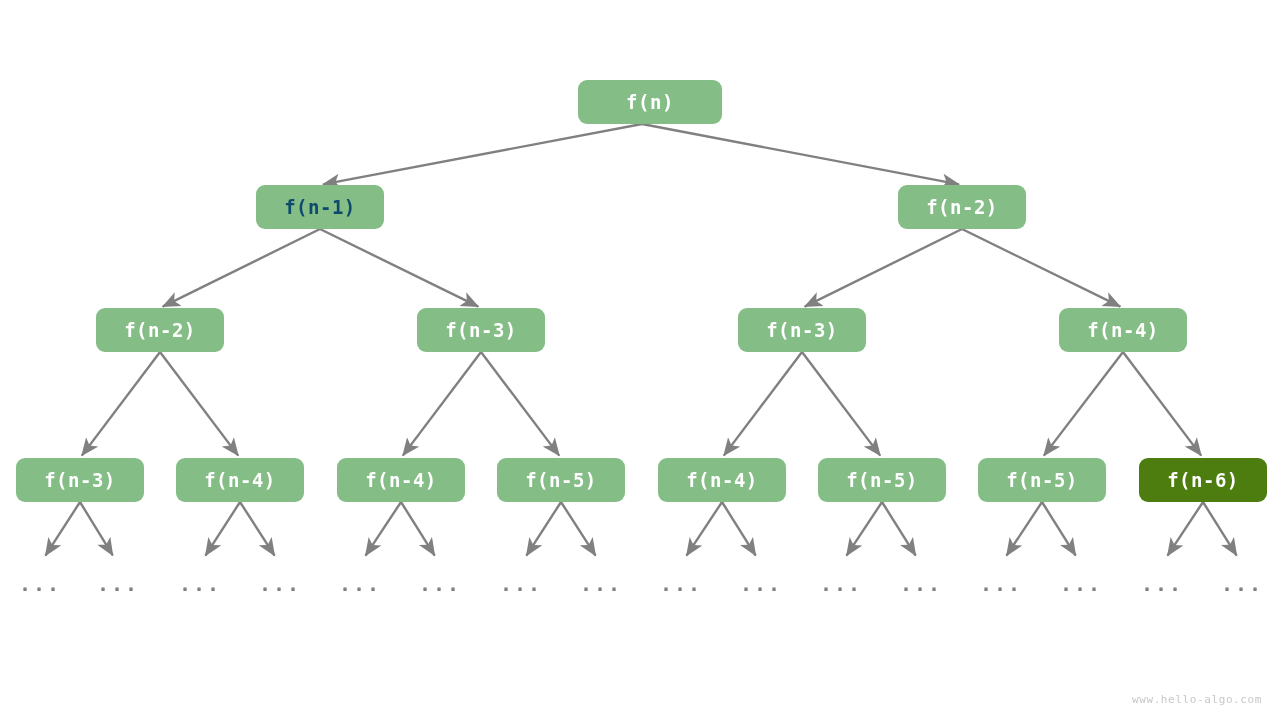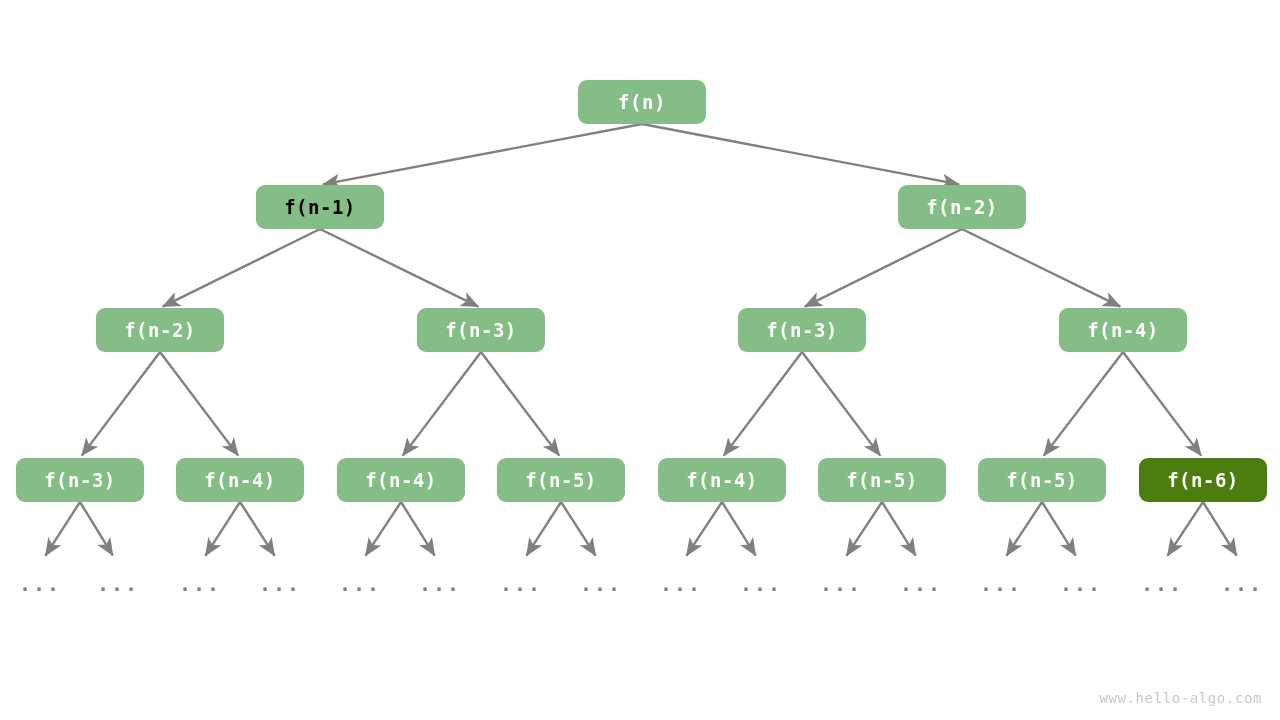--- a/index.html
+++ b/index.html
@@ -57,21 +57,21 @@
     letter-spacing: 2px;
     line-height: 1;
     user-select: none;
   }
   #watermark {
     position: absolute;
     right: 18px;
     bottom: 14px;
     color: #c8c8c8;
     font-family: "DejaVu Sans Mono", monospace;
-    font-size: 14px;
+    font-size: 11px;
     letter-spacing: 0.6px;
     user-select: none;
   }
 </style>
 </head>
 <body style="background: rgb(255, 255, 255);">
 
 <div id="canvas">
 
   <svg id="edge-layer" viewBox="0 0 1280 720" xmlns="http://www.w3.org/2000/svg">
@@ -110,22 +110,22 @@
         <line x1="882" y1="502" x2="846.5159169107698" y2="555.6588573544457" stroke="#808080" stroke-width="2.4" marker-end="url(#arrowhead)"></line>
         <line x1="882" y1="502" x2="915.6754888125855" y2="555.5353924712898" stroke="#808080" stroke-width="2.4" marker-end="url(#arrowhead)"></line>
         <line x1="1042" y1="502" x2="1006.5159169107698" y2="555.6588573544457" stroke="#808080" stroke-width="2.4" marker-end="url(#arrowhead)"></line>
         <line x1="1042" y1="502" x2="1075.6754888125854" y2="555.5353924712898" stroke="#808080" stroke-width="2.4" marker-end="url(#arrowhead)"></line>
         <line x1="1203" y1="502" x2="1167.5159169107696" y2="555.6588573544457" stroke="#808080" stroke-width="2.4" marker-end="url(#arrowhead)"></line>
         <line x1="1203" y1="502" x2="1236.6754888125854" y2="555.5353924712898" stroke="#808080" stroke-width="2.4" marker-end="url(#arrowhead)"></line>
       </g>
   </svg>
 
   <div id="nodes-layer">
-      <div class="node" style="left: 578px; top: 80px; width: 128px; height: 44px; background: rgb(133, 189, 134); color: rgb(255, 255, 255);">f(n)</div>
-      <div class="node" style="left: 256px; top: 185px; width: 128px; height: 44px; background: rgb(133, 189, 134); color: #000000;">f(n-1)</div>
+      <div class="node" style="left: 578px; top: 80px; width: 144px; height: 44px; background: rgb(133, 189, 134); color: rgb(255, 255, 255);">f(n)</div>
+      <div class="node" style="left: 256px; top: 185px; width: 128px; height: 44px; background: rgb(133, 189, 134); color: #0c4a6e;">f(n-1)</div>
       <div class="node" style="left: 898px; top: 185px; width: 128px; height: 44px; background: rgb(133, 189, 134); color: rgb(255, 255, 255);">f(n-2)</div>
       <div class="node" style="left: 96px; top: 308px; width: 128px; height: 44px; background: rgb(133, 189, 134); color: rgb(255, 255, 255);">f(n-2)</div>
       <div class="node" style="left: 417px; top: 308px; width: 128px; height: 44px; background: rgb(133, 189, 134); color: rgb(255, 255, 255);">f(n-3)</div>
       <div class="node" style="left: 738px; top: 308px; width: 128px; height: 44px; background: rgb(133, 189, 134); color: rgb(255, 255, 255);">f(n-3)</div>
       <div class="node" style="left: 1059px; top: 308px; width: 128px; height: 44px; background: rgb(133, 189, 134); color: rgb(255, 255, 255);">f(n-4)</div>
       <div class="node" style="left: 16px; top: 458px; width: 128px; height: 44px; background: rgb(133, 189, 134); color: rgb(255, 255, 255);">f(n-3)</div>
       <div class="node" style="left: 176px; top: 458px; width: 128px; height: 44px; background: rgb(133, 189, 134); color: rgb(255, 255, 255);">f(n-4)</div>
       <div class="node" style="left: 337px; top: 458px; width: 128px; height: 44px; background: rgb(133, 189, 134); color: rgb(255, 255, 255);">f(n-4)</div>
       <div class="node" style="left: 497px; top: 458px; width: 128px; height: 44px; background: rgb(133, 189, 134); color: rgb(255, 255, 255);">f(n-5)</div>
       <div class="node" style="left: 658px; top: 458px; width: 128px; height: 44px; background: rgb(133, 189, 134); color: rgb(255, 255, 255);">f(n-4)</div>

